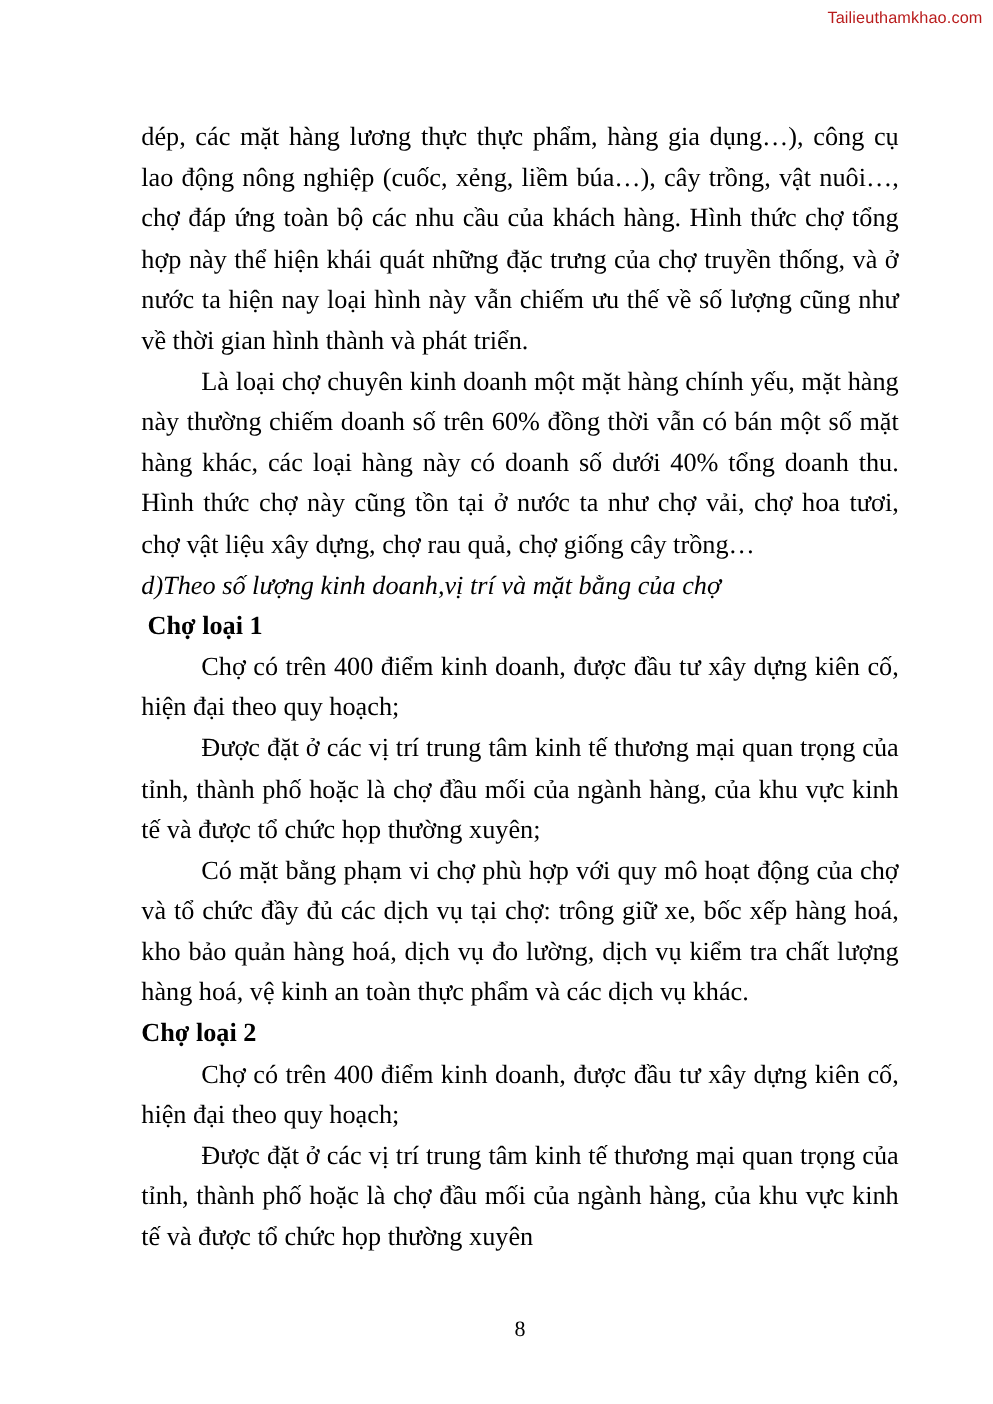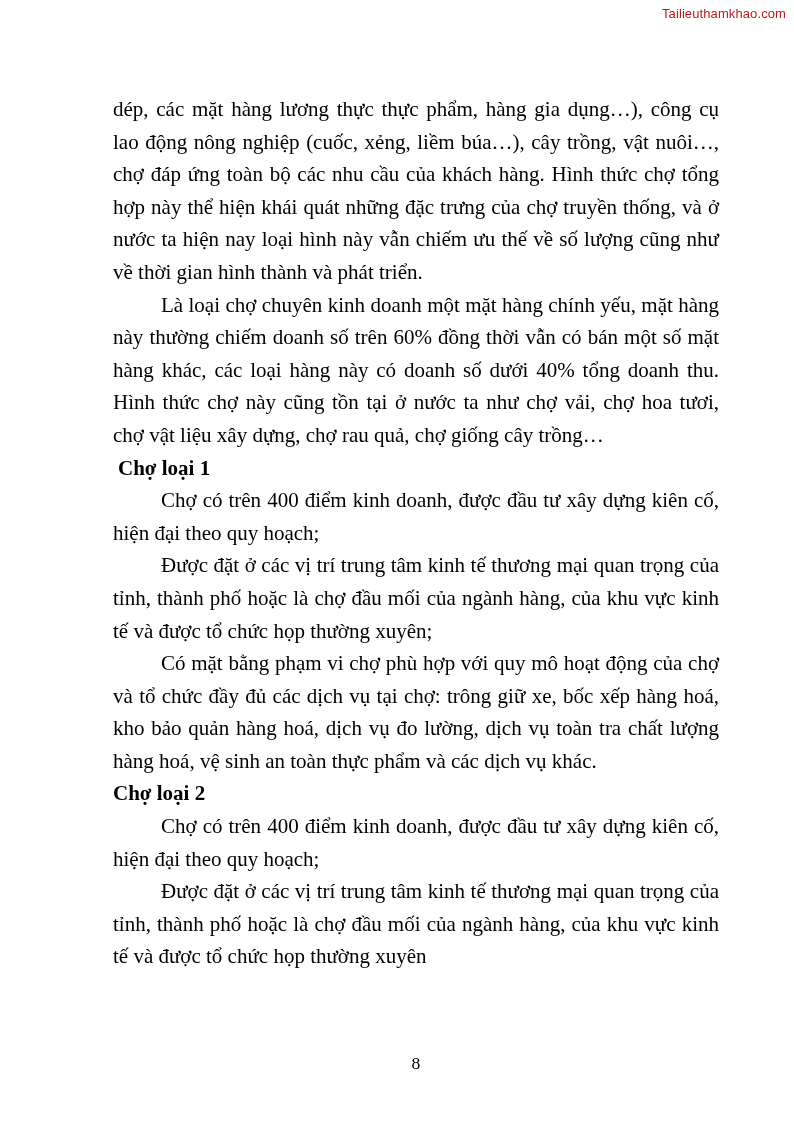--- a/index.html
+++ b/index.html
@@ -64,24 +64,25 @@
 </head>
 <body>
 
 <div class="watermark">Tailieuthamkhao.com</div>
 
 <div class="page-content">
   <p class="para">dép, các mặt hàng lương thực thực phẩm, hàng gia dụng…), công cụ lao động nông nghiệp (cuốc, xẻng, liềm búa…), cây trồng, vật nuôi…, chợ đáp ứng toàn bộ các nhu cầu của khách hàng. Hình thức chợ tổng hợp này thể hiện khái quát những đặc trưng của chợ truyền thống, và ở nước ta hiện nay loại hình này vẫn chiếm ưu thế về số lượng cũng như về thời gian hình thành và phát triển.</p>
 
   <p class="para indent">Là loại chợ chuyên kinh doanh một mặt hàng chính yếu, mặt hàng này thường chiếm doanh số trên 60% đồng thời vẫn có bán một số mặt hàng khác, các loại hàng này có doanh số dưới 40% tổng doanh thu. Hình thức chợ này cũng tồn tại ở nước ta như chợ vải, chợ hoa tươi, chợ vật liệu xây dựng, chợ rau quả, chợ giống cây trồng…</p>
 
+  <p class="subheading">d)Theo số lượng kinh doanh,vị trí và mặt bằng của chợ</p>
 
   <p class="heading lead-space">Chợ loại 1</p>
   <p class="para indent">Chợ có trên 400 điểm kinh doanh, được đầu tư xây dựng kiên cố, hiện đại theo quy hoạch;</p>
   <p class="para indent">Được đặt ở các vị trí trung tâm kinh tế thương mại quan trọng của tỉnh, thành phố hoặc là chợ đầu mối của ngành hàng, của khu vực kinh tế và được tổ chức họp thường xuyên;</p>
-  <p class="para indent">Có mặt bằng phạm vi chợ phù hợp với quy mô hoạt động của chợ và tổ chức đầy đủ các dịch vụ tại chợ: trông giữ xe, bốc xếp hàng hoá, kho bảo quản hàng hoá, dịch vụ đo lường, dịch vụ toàn tra chất lượng hàng hoá, vệ sinh an toàn thực phẩm và các dịch vụ khác.</p>
+  <p class="para indent">Có mặt bằng phạm vi chợ phù hợp với quy mô hoạt động của chợ và tổ chức đầy đủ các dịch vụ tại chợ: trông giữ xe, bốc xếp hàng hoá, kho bảo quản hàng hoá, dịch vụ đo lường, dịch vụ kiểm tra chất lượng hàng hoá, vệ kinh an toàn thực phẩm và các dịch vụ khác.</p>
 
   <p class="heading">Chợ loại 2</p>
   <p class="para indent">Chợ có trên 400 điểm kinh doanh, được đầu tư xây dựng kiên cố, hiện đại theo quy hoạch;</p>
   <p class="para indent">Được đặt ở các vị trí trung tâm kinh tế thương mại quan trọng của tỉnh, thành phố hoặc là chợ đầu mối của ngành hàng, của khu vực kinh tế và được tổ chức họp thường xuyên</p>
 </div>
 
 <div class="page-number">8</div>
 
 </body></html>

